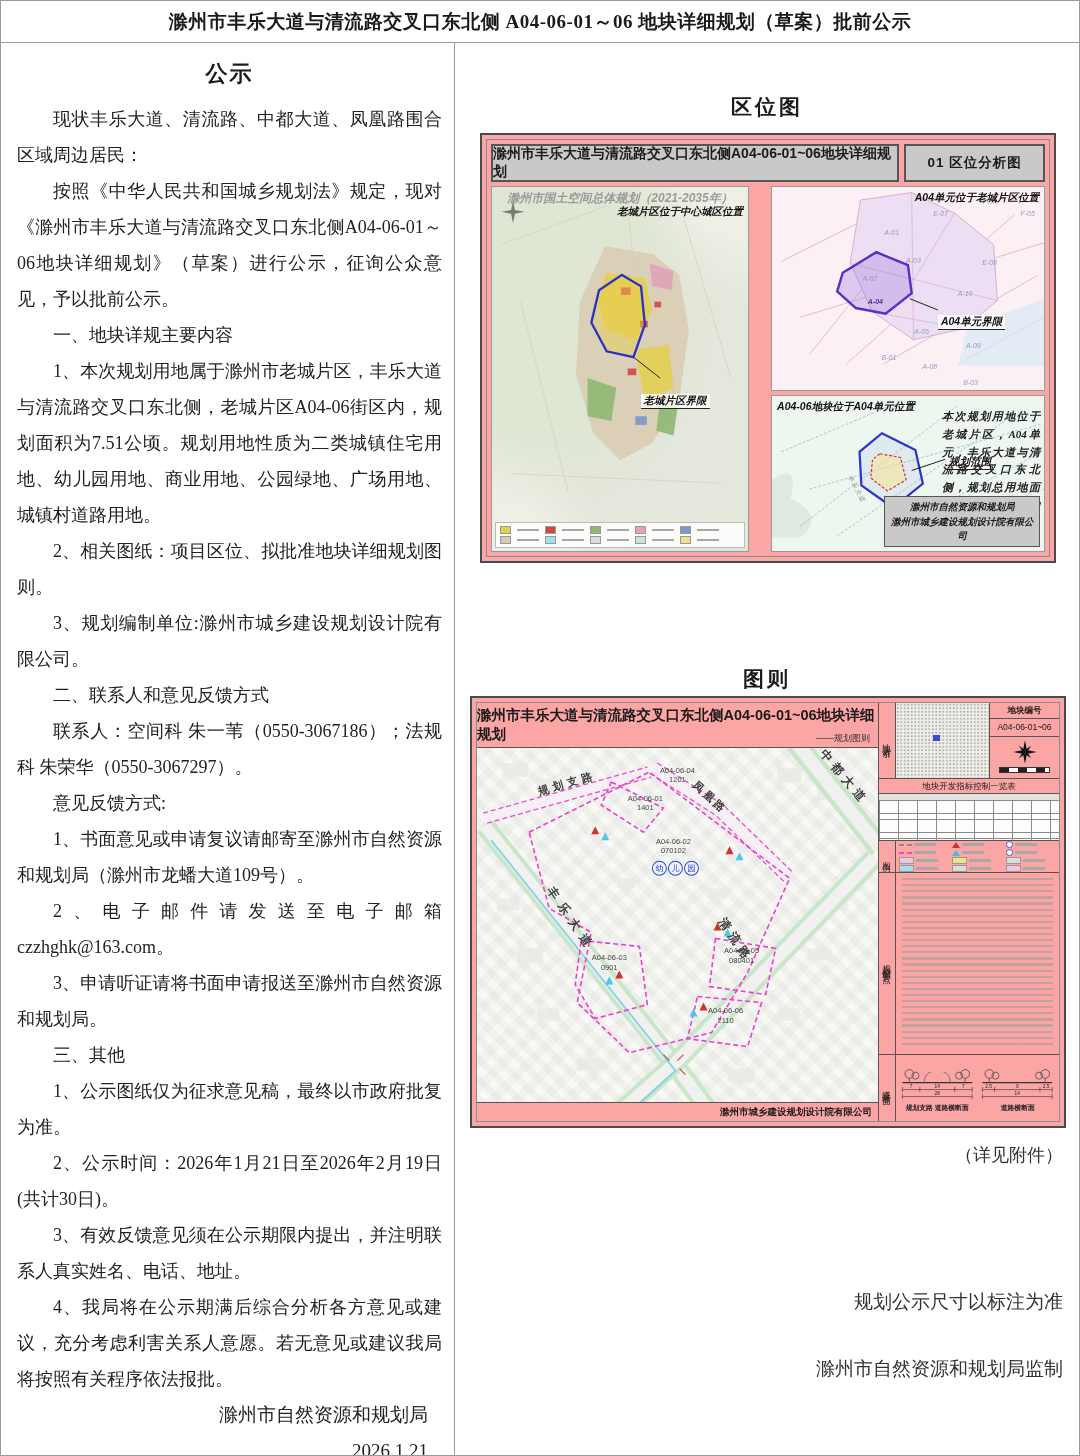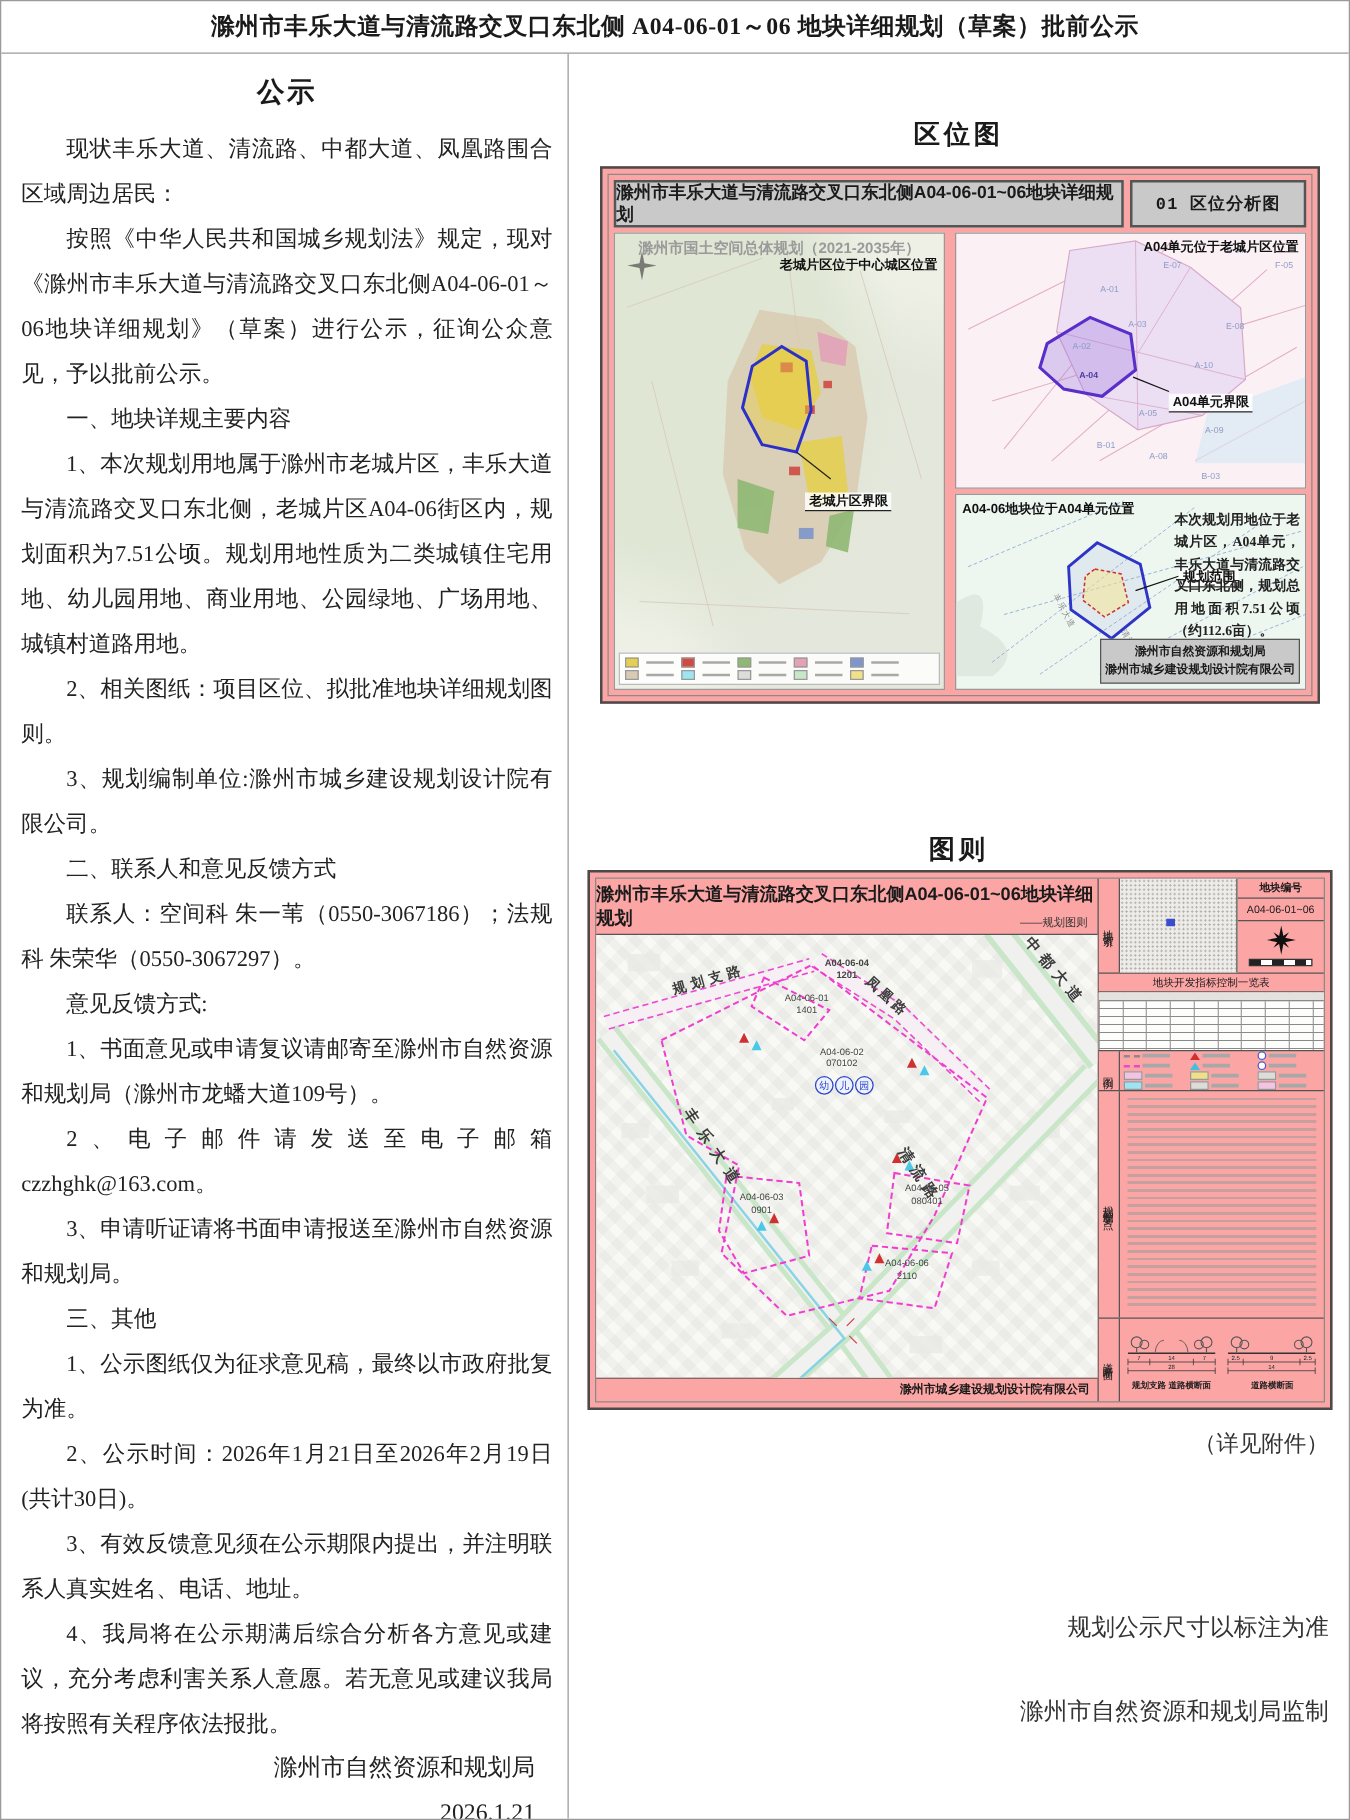--- a/index.html
+++ b/index.html
@@ -12,22 +12,22 @@
   .h-notice{text-align:center;font-size:22px;font-weight:bold;margin:8px 0 12px 0;letter-spacing:2px;}
   .para{margin:0;font-size:18px;line-height:36px;text-align:justify;text-indent:2em;color:#222;}
   .sig{font-size:19px;line-height:36px;text-align:right;padding-right:14px;color:#222;}
   .sec-title{position:absolute;left:0;right:0;text-align:center;font-size:21px;font-weight:bold;letter-spacing:3px;}
   .fig{position:absolute;border:2px solid #4a4a4a;background:#fca5a5;box-sizing:border-box;padding:4px;}
   .fig-inner{width:100%;height:100%;border:1px solid #8a8a8a;box-sizing:border-box;display:flex;flex-direction:column;}
   
   .loc-banner{height:38px;display:flex;gap:5px;padding:4px 4px 0 4px;box-sizing:content-box;}
   .loc-banner .cell{background:#c9c9c9;border:2px solid #555;display:flex;align-items:center;justify-content:center;font-weight:bold;box-sizing:border-box;}
   .loc-banner .t{flex:2.95;font-size:14px;font-family:"Liberation Sans","DejaVu Sans",sans-serif;}
-  .loc-banner .n{flex:1;font-size:13.5px;font-family:Liberation Mono, monospace;letter-spacing:1px;}
-  .loc-body{flex:1;display:flex;gap:8px;padding:4px;min-height:0;}
+  .loc-banner .n{flex:1;font-size:13.5px;font-family:Liberation Sans, sans-serif;letter-spacing:1px;}
+  .loc-body{flex:1;display:flex;gap:22px;padding:4px;min-height:0;font-style:italic;}
   .submap{position:relative;border:1px solid #999;overflow:hidden;box-sizing:border-box;}
   .cornerlab{position:absolute;font-weight:bold;font-size:10.5px;color:#111;white-space:nowrap;font-family:"Liberation Sans","DejaVu Sans",sans-serif;z-index:5;}
   .callout{position:absolute;font-weight:bold;font-size:10.5px;color:#111;background:rgba(255,255,255,.82);border-bottom:1.5px solid #222;padding:0 3px;white-space:nowrap;font-family:"Liberation Sans","DejaVu Sans",sans-serif;z-index:5;}
   .maptitle{position:absolute;top:3px;left:0;right:0;text-align:center;font-weight:bold;font-size:12px;color:#9a9a9a;font-family:"Liberation Sans","DejaVu Sans",sans-serif;z-index:5;}
   .unitlab{position:absolute;font-size:7px;color:#8f9cc4;font-family:"Liberation Sans","DejaVu Sans",sans-serif;transform:translate(-50%,-50%);z-index:4;white-space:nowrap;}
   .legendstrip{position:absolute;left:3px;right:3px;bottom:3px;height:26px;background:rgba(255,255,255,.85);border:1px solid #bbb;padding:2px 4px;box-sizing:border-box;z-index:6;}
   .legrow{display:flex;gap:6px;align-items:center;height:10px;}
   .chip{width:9px;height:6px;border:.5px solid #999;flex:none;}
   .minibar{height:2.5px;background:#a8a8a8;flex:1;max-width:22px;}
   .notebox{position:absolute;right:4px;top:12px;width:36%;font-size:11px;font-weight:bold;line-height:1.62;text-align:justify;color:#222;z-index:6;}
@@ -338,21 +338,21 @@
                     <text x="214" y="123" font-size="8" fill="#2b46c8" text-anchor="middle">园</text>
                   </g>
                 </svg>
 
                 <div class="roadlab" style="left:15%;top:8%;font-size:11px;letter-spacing:4px;transform:rotate(-16deg);">规划支路</div>
                 <div class="roadlab" style="left:53%;top:12%;font-size:11px;letter-spacing:3px;transform:rotate(42deg);">凤凰路</div>
                 <div class="roadlab" style="left:83%;top:6%;font-size:12px;letter-spacing:5px;transform:rotate(50deg);">中都大道</div>
                 <div class="roadlab" style="left:14%;top:46%;font-size:12px;letter-spacing:7px;transform:rotate(56deg);">丰乐大道</div>
                 <div class="roadlab" style="left:58%;top:52%;font-size:12px;letter-spacing:5px;transform:rotate(56deg);">清流路</div>
 
-                <div class="plotlab" style="left:50%;top:5%;font-weight:bold;"><span>A04-06-04</span><br><span>1201</span></div>
+                <div class="plotlab" style="left:50%;top:5%;"><span>A04-06-04</span><br><span>1201</span></div>
                 <div class="plotlab" style="left:42%;top:13%;"><span>A04-06-01</span><br><span>1401</span></div>
                 <div class="plotlab" style="left:49%;top:25%;"><span>A04-06-02</span><br><span>070102</span></div>
                 <div class="plotlab" style="left:33%;top:58%;"><span>A04-06-03</span><br><span>0901</span></div>
                 <div class="plotlab" style="left:66%;top:56%;"><span>A04-06-05</span><br><span>080401</span></div>
                 <div class="plotlab" style="left:62%;top:73%;"><span>A04-06-06</span><br><span>2110</span></div>
               </div>
               <div class="plan-credit">滁州市城乡建设规划设计院有限公司</div>
             </div>
 
             <div class="sidebar">

